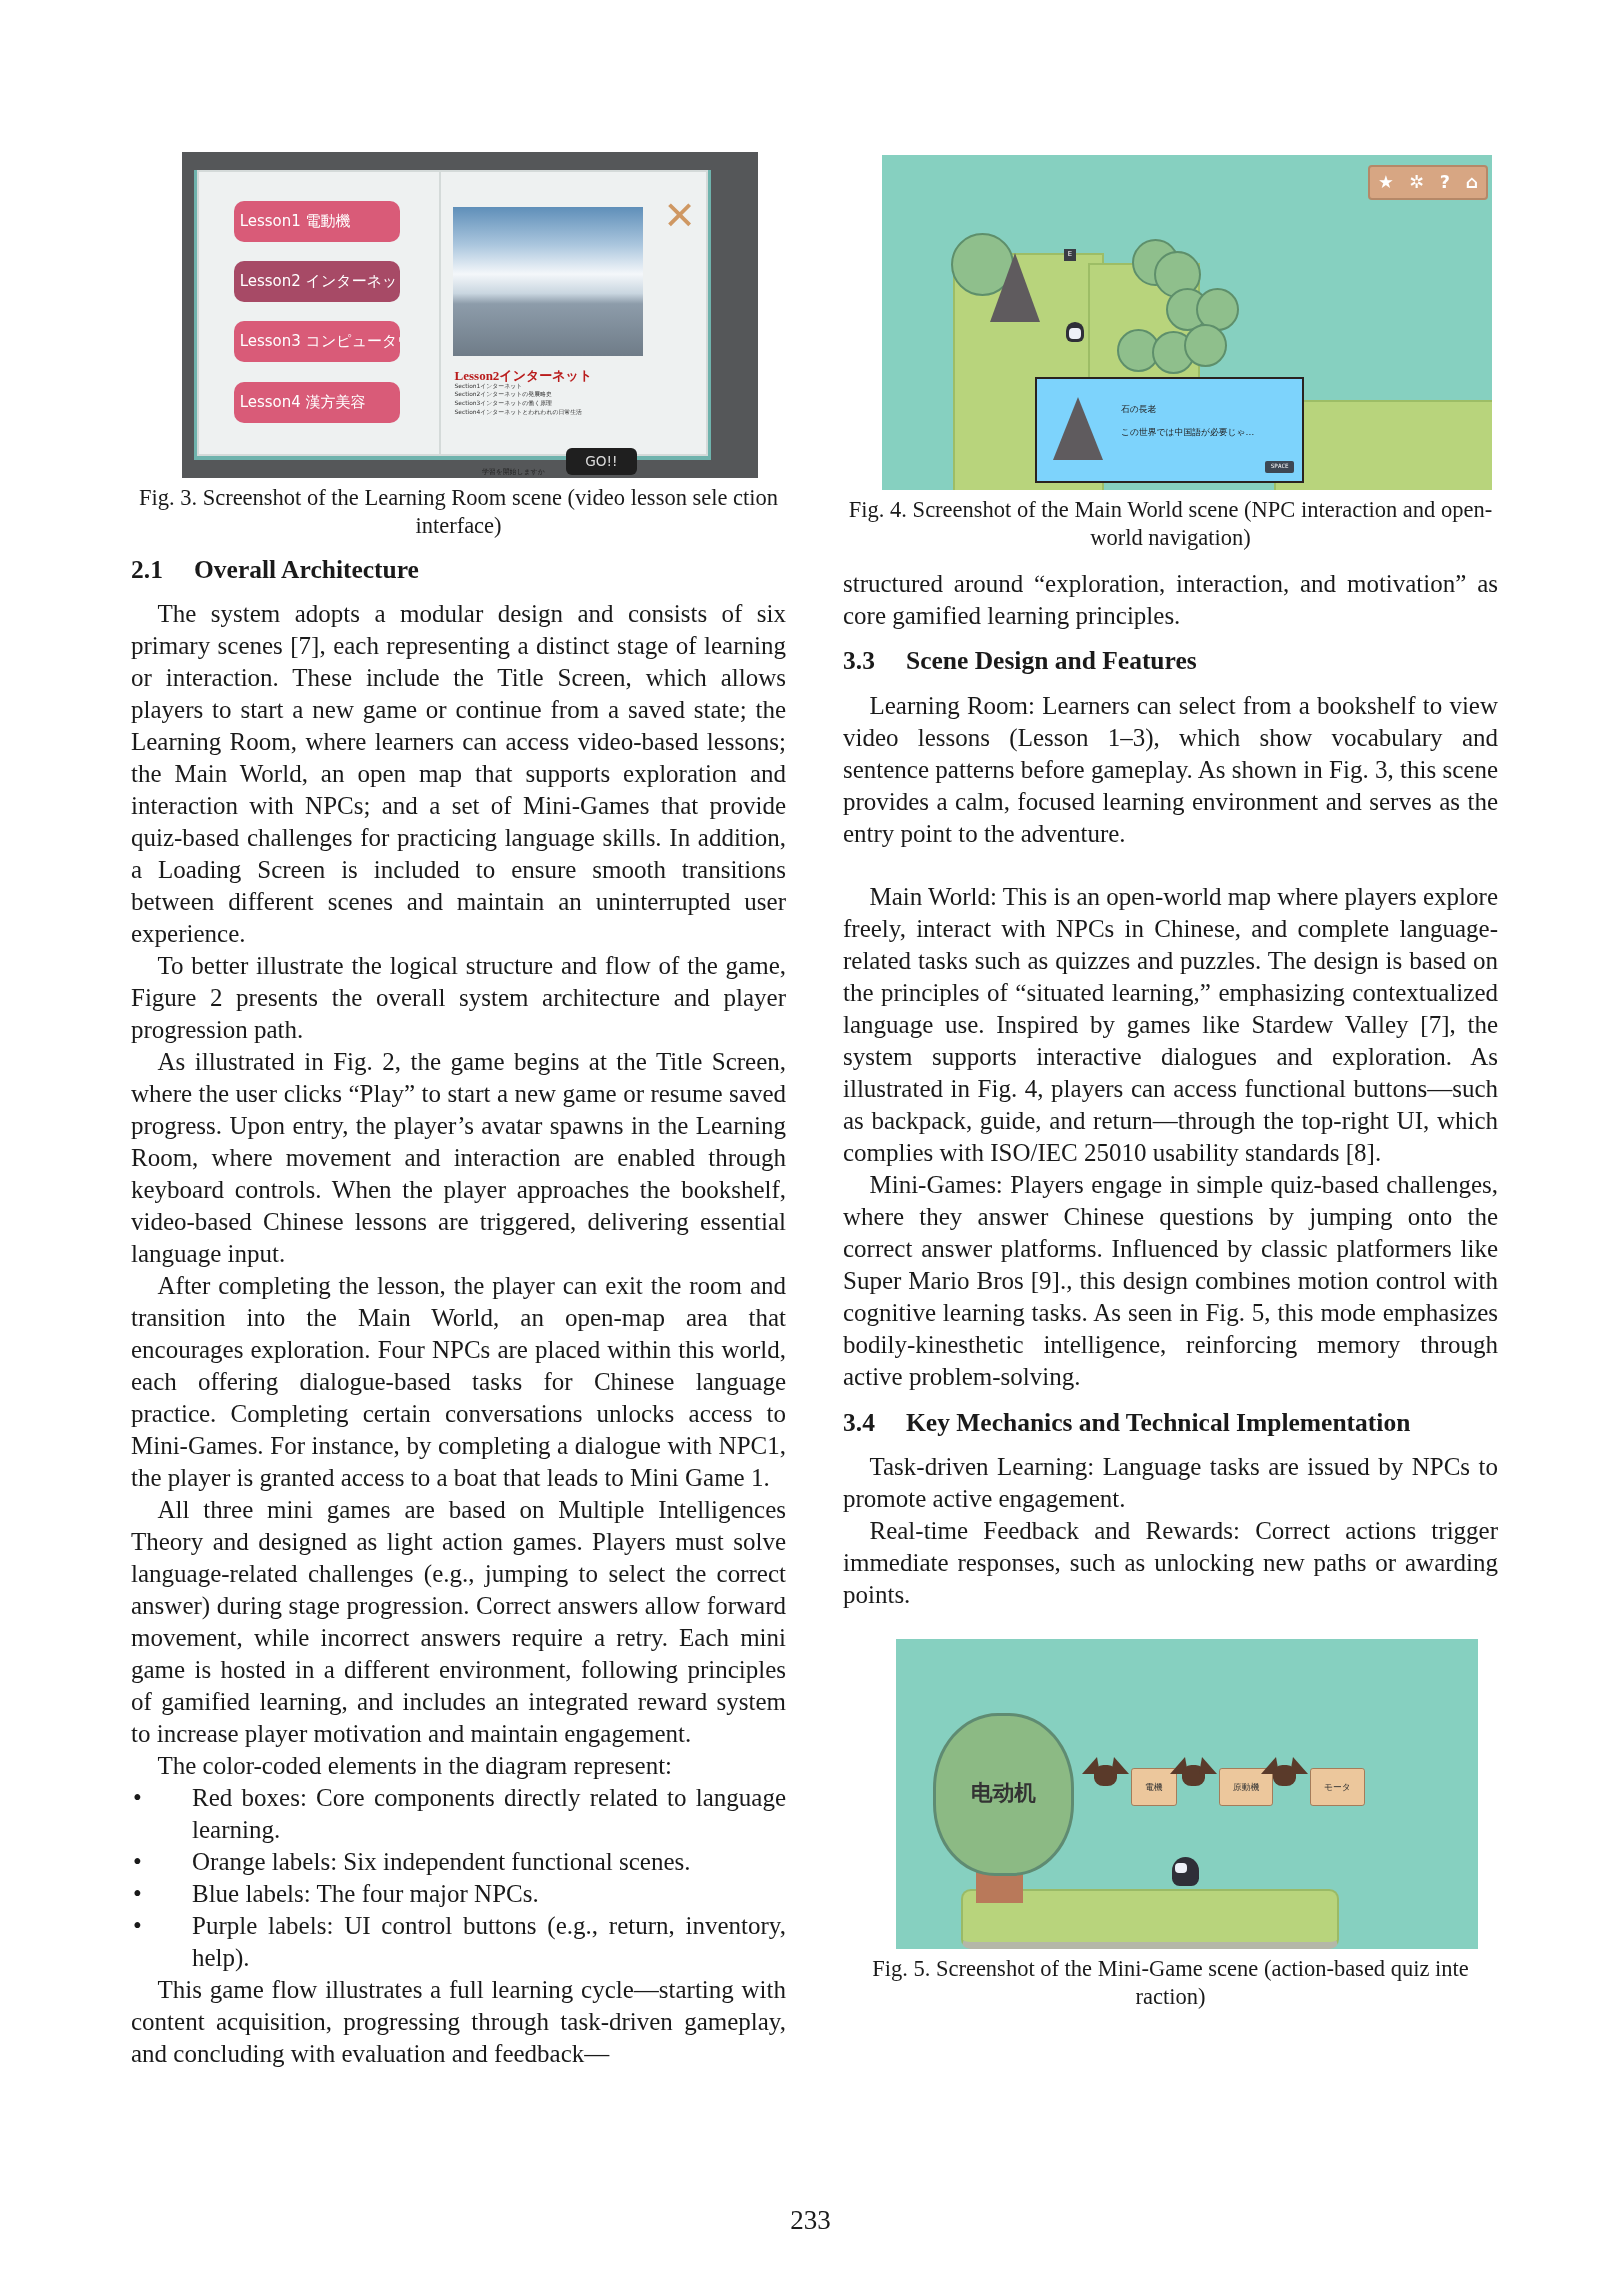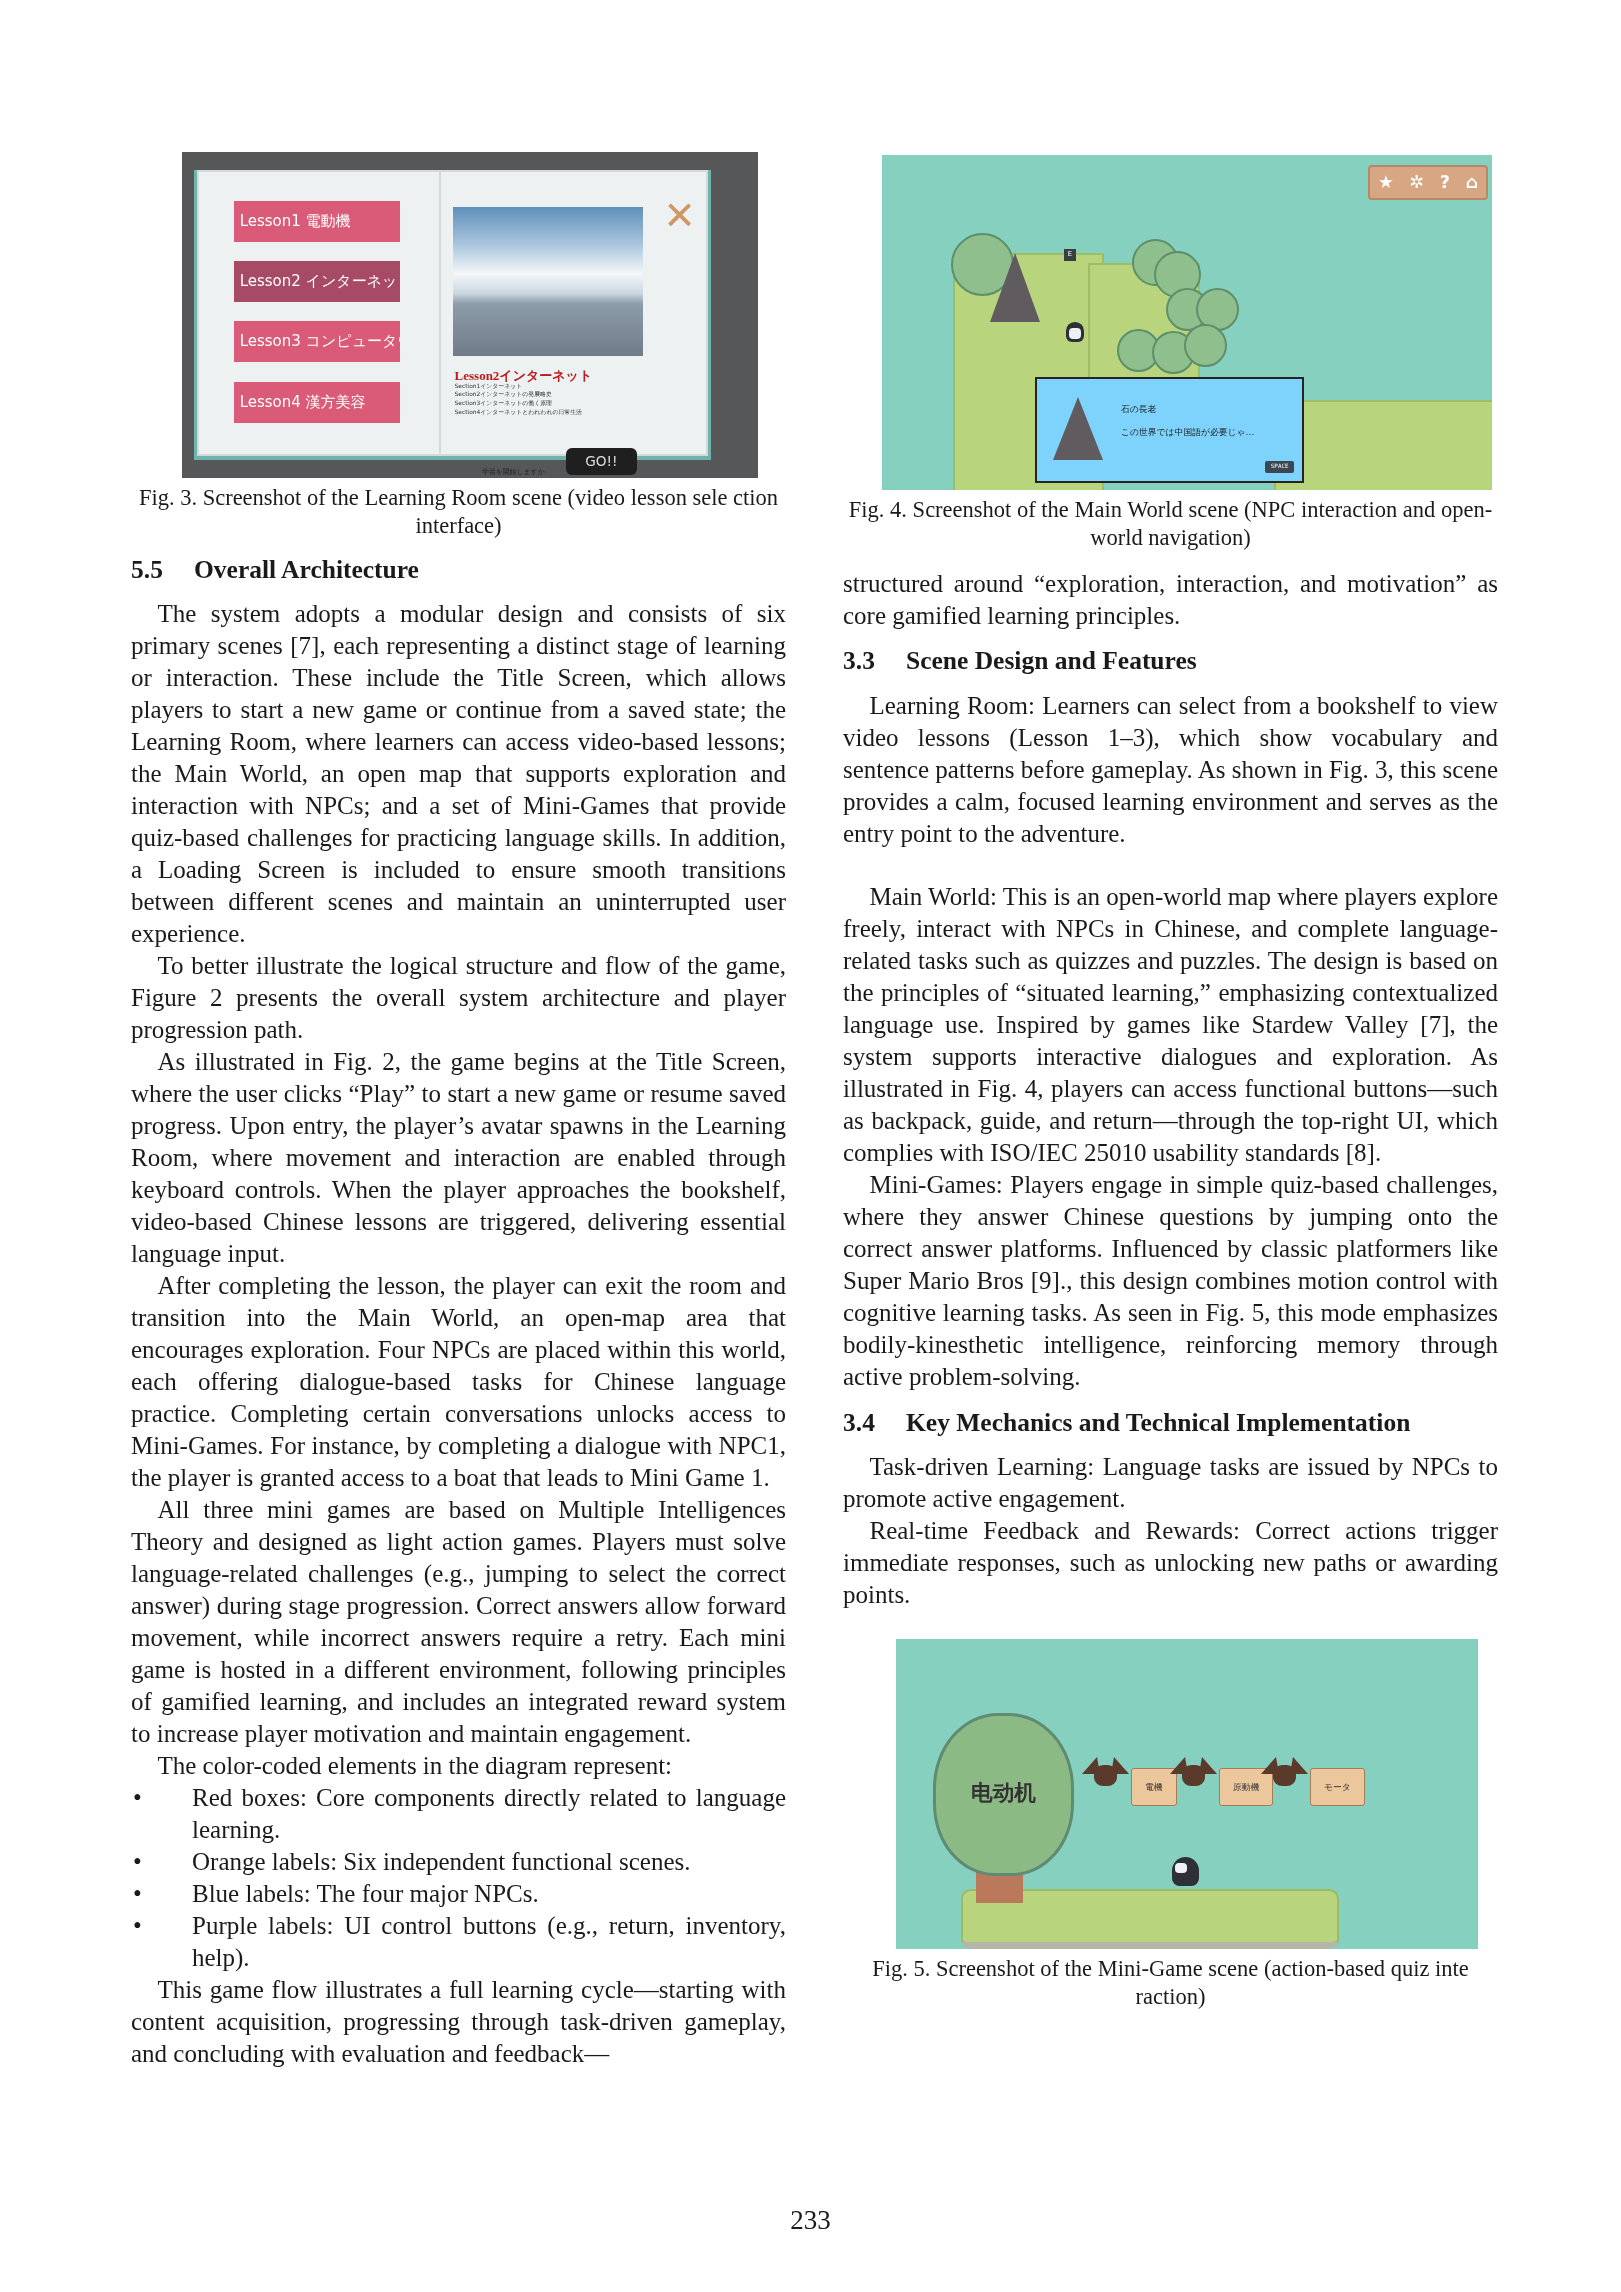--- a/index.html
+++ b/index.html
@@ -21,21 +21,21 @@
   .spacer { height: 31px; }
 
   
   #fig3 { width: 576px; height: 326px; margin-left: 51px; background: #555759; }
   .book { position: absolute; left: 5.9px; top: 9.8px; width: 561px; height: 310px; }
   .page-l, .page-r { position: absolute; top: 7.8px; width: 267px; height: 286px; background: #eef1f1;
     box-shadow: inset 0 0 0 2px #d4dad9; border-bottom: 4.9px solid #6fb3ad; }
   .page-l { left: 5.9px; border-left: 3.9px solid #6fb3ad; }
   .page-r { left: 247px; left: 251px; width: 269px; border-right: 3.9px solid #6fb3ad; }
   .lesson-btn { position: absolute; left: 37px; width: 166px; height: 41px; background: #d95b78;
-    color: #fff; font-family: "DejaVu Sans", sans-serif; font-size: 15px; line-height: 41px; padding-left: 5.9px; box-sizing: border-box; white-space: nowrap; overflow: hidden; }
+    color: #fff; font-family: "DejaVu Sans", sans-serif; font-size: 15px; line-height: 41px; padding-left: 5.9px; box-sizing: border-box; white-space: nowrap; overflow: hidden; border-radius: 10px; }
   .lesson-btn.active { background: #a74a66; }
   .sky { position: absolute; left: 13.7px; top: 37px; width: 190px; height: 149px;
     background: linear-gradient(180deg, #5f8fb9 0%, #a9c5dd 25%, #f4f7fa 45%, #c9d6e0 58%, #8d9caa 65%, #6f7c88 100%); }
   .close-x { position: absolute; right: 11.8px; top: 29px; width: 33px; height: 33px; color: #cf9863;
     font-family: "DejaVu Sans", sans-serif; font-size: 39px; line-height: 33px; text-align: center; font-weight: bold; }
   .lesson-title { position: absolute; left: 15.7px; top: 190px; font-family: Liberation Serif, serif; font-weight: bold;
     font-size: 13px; color: #b91c1c; white-space: nowrap; }
   .sections { position: absolute; left: 15.7px; top: 212px; font-family: "DejaVu Sans", sans-serif; font-size: 5.9px; line-height: 8.8px; color: #333; }
   .start-label { position: absolute; left: 43px; top: 286px; font-family: "DejaVu Sans", sans-serif; font-size: 6.9px; color: #222; }
   .go-btn { position: absolute; left: 127px; top: 278px; width: 71px; height: 27.4px; background: #1f1f1f; border-radius: 5.9px;
@@ -94,21 +94,21 @@
           <div>Section3インターネットの働く原理</div>
           <div>Section4インターネットとわれわれの日常生活</div>
         </div>
         <div class="start-label">学習を開始しますか</div>
         <div class="go-btn">GO!!</div>
       </div>
     </div>
   </div>
   <div class="caption">Fig. 3. Screenshot of the Learning Room scene (video lesson sele ction interface)</div>
 
-  <h2><span class="num">5.5</span><span>Overall Architecture</span></h2>
+  <h2><span class="num">2.1</span><span>Overall Architecture</span></h2>
   <p>The system adopts a modular design and consists of six primary scenes [7], each representing a distinct stage of learning or interaction. These include the Title Screen, which allows players to start a new game or continue from a saved state; the Learning Room, where learners can access video-based lessons; the Main World, an open map that supports exploration and interaction with NPCs; and a set of Mini-Games that provide quiz-based challenges for practicing language skills. In addition, a Loading Screen is included to ensure smooth transitions between different scenes and maintain an uninterrupted user experience.</p>
   <p>To better illustrate the logical structure and flow of the game, Figure 2 presents the overall system architecture and player progression path.</p>
   <p>As illustrated in Fig. 2, the game begins at the Title Screen, where the user clicks “Play” to start a new game or resume saved progress. Upon entry, the player’s avatar spawns in the Learning Room, where movement and interaction are enabled through keyboard controls. When the player approaches the bookshelf, video-based Chinese lessons are triggered, delivering essential language input.</p>
   <p>After completing the lesson, the player can exit the room and transition into the Main World, an open-map area that encourages exploration. Four NPCs are placed within this world, each offering dialogue-based tasks for Chinese language practice. Completing certain conversations unlocks access to Mini-Games. For instance, by completing a dialogue with NPC1, the player is granted access to a boat that leads to Mini Game 1.</p>
   <p>All three mini games are based on Multiple Intelligences Theory and designed as light action games. Players must solve language-related challenges (e.g., jumping to select the correct answer) during stage progression. Correct answers allow forward movement, while incorrect answers require a retry. Each mini game is hosted in a different environment, following principles of gamified learning, and includes an integrated reward system to increase player motivation and maintain engagement.</p>
   <p>The color-coded elements in the diagram represent:</p>
   <ul class="bullets">
     <li>Red boxes: Core components directly related to language learning.</li>
     <li>Orange labels: Six independent functional scenes.</li>
     <li>Blue labels: The four major NPCs.</li>

